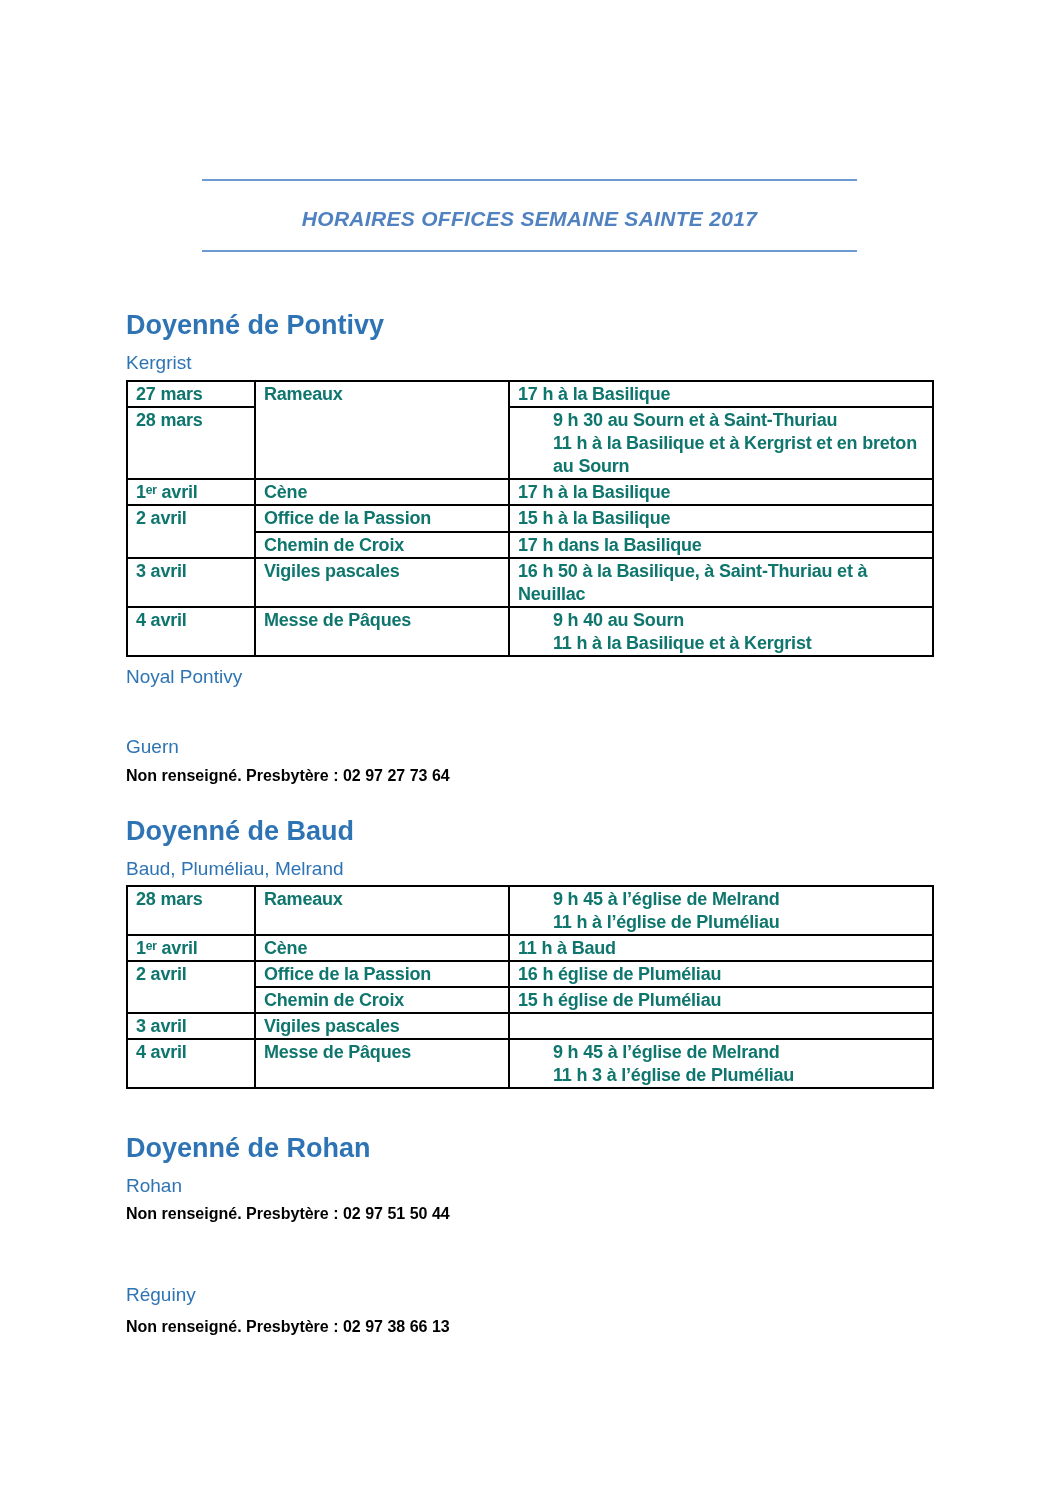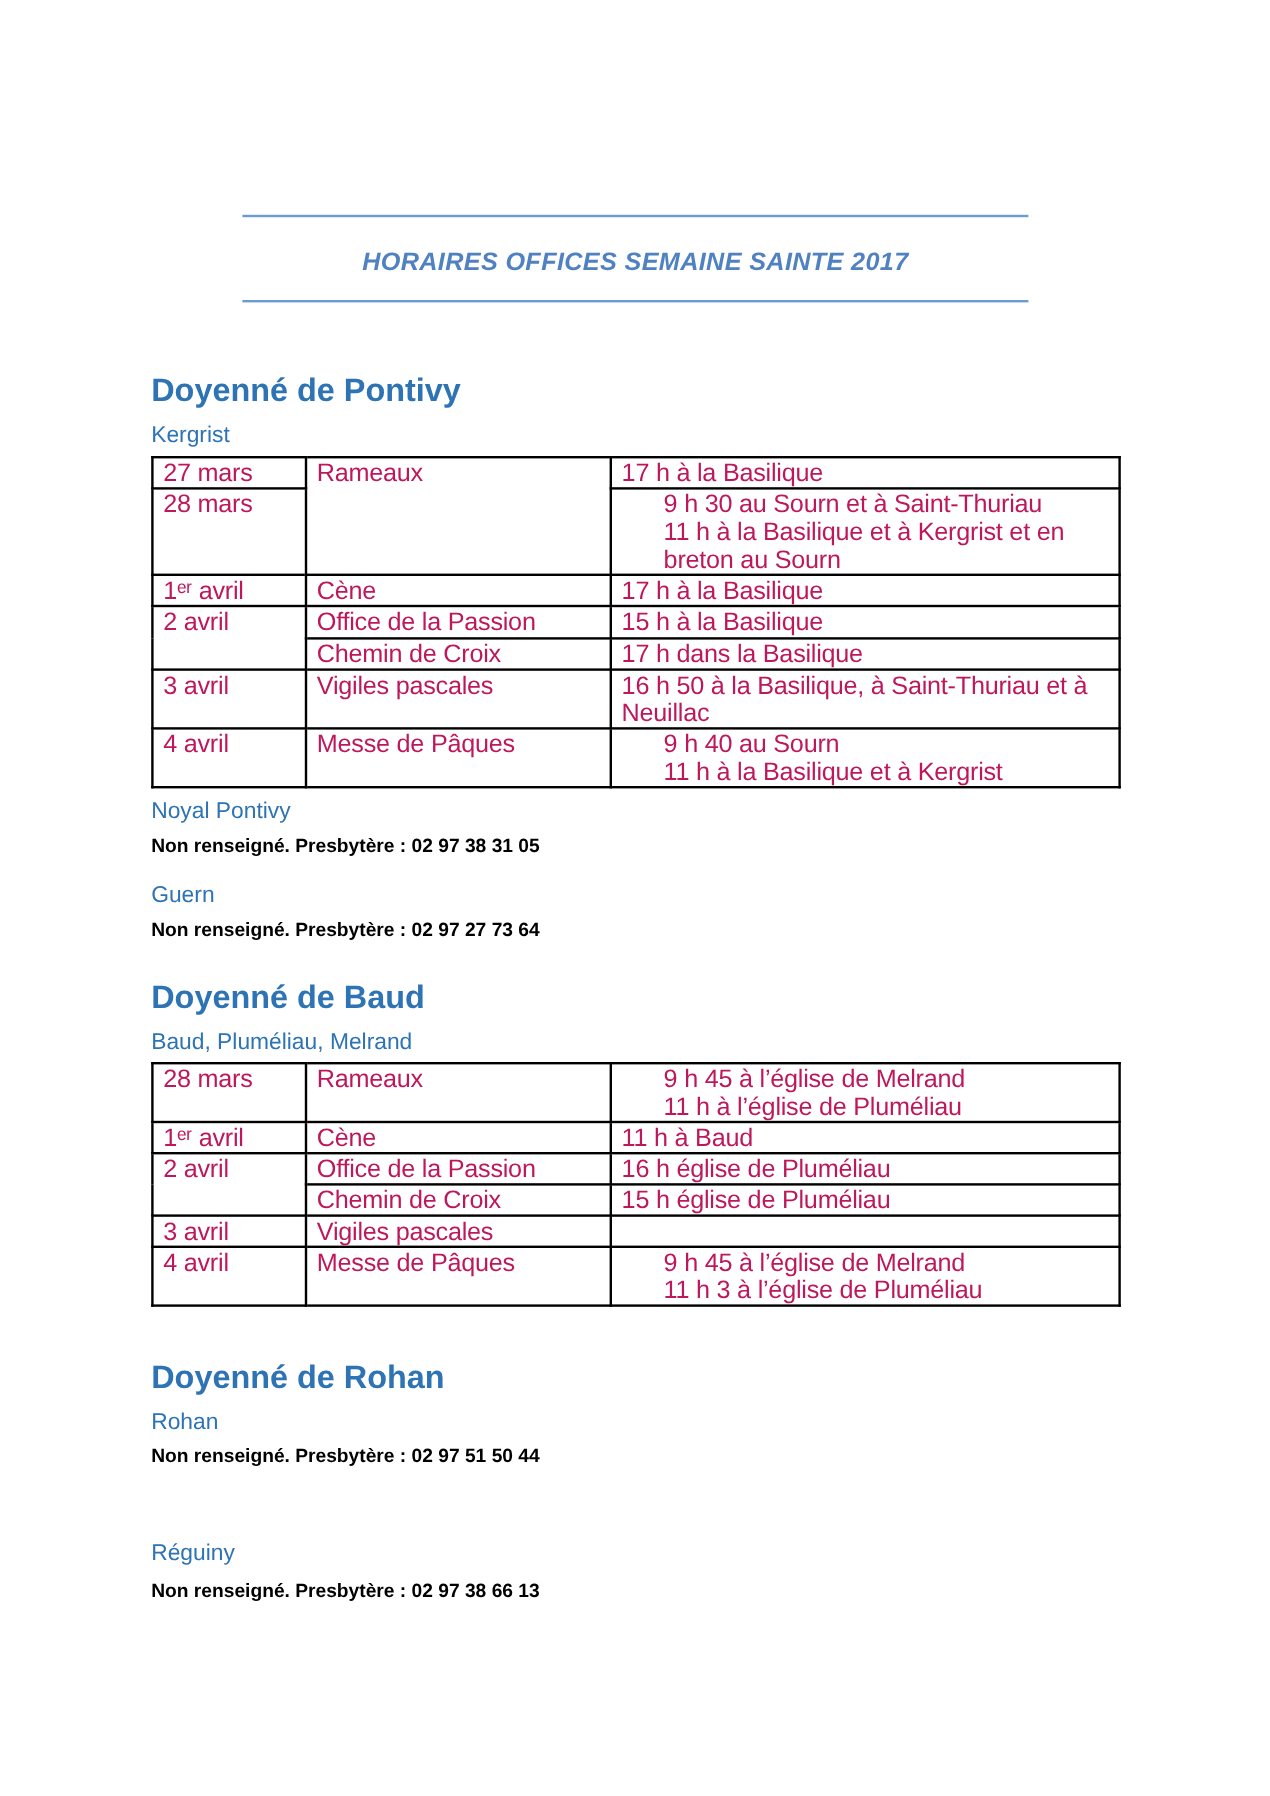--- a/index.html
+++ b/index.html
@@ -44,24 +44,24 @@
     position: absolute; left: 126px; width: 806px;
     border-collapse: collapse; table-layout: fixed;
     border: 2px solid #000;
   }
   table.sched col.c1 { width: 128px; }
   table.sched col.c2 { width: 254px; }
   table.sched col.c3 { width: 424px; }
   table.sched td {
     border: 2px solid #000;
     vertical-align: top;
-    font-size: 21px; line-height: 23px; font-weight: 400;
+    font-size: 18px; line-height: 23px; font-weight: 700;
     letter-spacing: -0.2px;
     padding: 1px 3px 0 8px;
-    color: #be185d;
+    color: #0f766e;
   }
   table.sched td span.line { display: block; margin-left: 35px; }
 </style>
 </head>
 <body>
 
 <div class="page">
 
   <div class="title-block">
     <div class="doc-title">HORAIRES OFFICES SEMAINE SAINTE 2017</div>
@@ -113,21 +113,20 @@
         <td>Messe de Pâques</td>
         <td>
           <span class="line">9 h 40 au Sourn</span>
           <span class="line">11 h à la Basilique et à Kergrist</span>
         </td>
       </tr>
     </tbody>
   </table>
 
   <h2 class="h2" style="top:665px">Noyal Pontivy</h2>
-  <p class="info" style="top:696px">Non renseigné. Presbytère : 02 97 38 31 05</p>
 
   <h2 class="h2" style="top:735px">Guern</h2>
   <p class="info" style="top:766px">Non renseigné. Presbytère : 02 97 27 73 64</p>
 
   <h1 class="h1" style="top:815px">Doyenné de Baud</h1>
   <h2 class="h2" style="top:857px">Baud, Pluméliau, Melrand</h2>
 
   <table class="sched" style="top:885px">
     <colgroup>
         <col class="c1">

